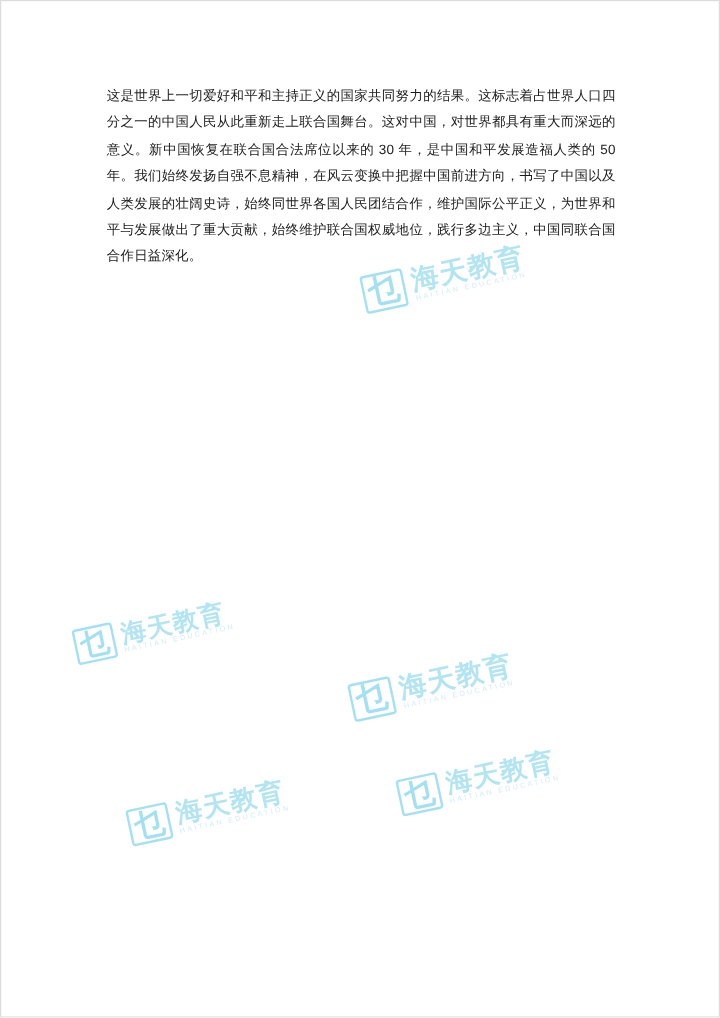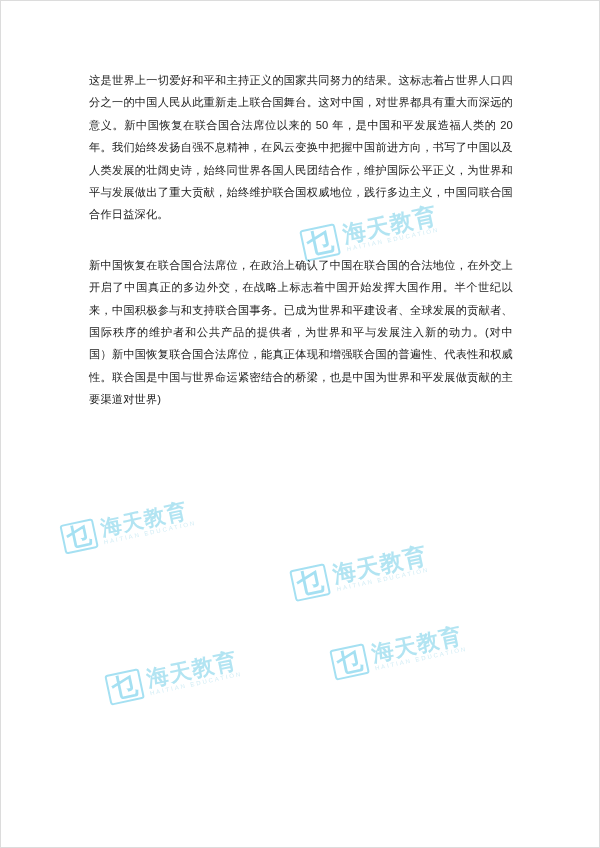--- a/index.html
+++ b/index.html
@@ -149,17 +149,16 @@
 
   <div class="wm wm-e">
     <span class="seal">乜</span>
     <span class="wm-text">
       <span class="wm-main">海天教育</span>
       <span class="wm-sub">HAITIAN EDUCATION</span>
     </span>
   </div>
 
   <div class="content">
-    <p class="para">这是世界上一切爱好和平和主持正义的国家共同努力的结果。这标志着占世界人口四分之一的中国人民从此重新走上联合国舞台。这对中国，对世界都具有重大而深远的意义。新中国恢复在联合国合法席位以来的 50 年，是中国和平发展造福人类的 20 年。我们始终发扬自强不息精神，在风云变换中把握中国前进方向，书写了中国以及人类发展的壮阔史诗，始终同世界各国人民团结合作，维护国际公平正义，为世界和平与发展做出了重大贡献，始终维护联合国权威地位，践行多边主义，中国同联合国合作日益深化。</p>
-    <p class="para">新中国恢复在联合国合法席位，在政治上确认了中国在联合国的合法地位，在外交上开启了中国真正的多边外交，在战略上标志着中国开始发挥大国作用。半个世纪以来，中国积极参与和支持联合国事务。已成为世界和平建设者、全球发展的贡献者、国际秩序的维护者和公共产品的提供者，为世界和平与发展注入新的动力。(对中国）新中国恢复联合国合法席位，能真正体现和增强联合国的普遍性、代表性和权威性。联合国是中国与世界命运紧密结合的桥梁，也是中国为世界和平发展做贡献的主要渠道对世界)</p>
+    <p class="para">这是世界上一切爱好和平和主持正义的国家共同努力的结果。这标志着占世界人口四分之一的中国人民从此重新走上联合国舞台。这对中国，对世界都具有重大而深远的意义。新中国恢复在联合国合法席位以来的 30 年，是中国和平发展造福人类的 50 年。我们始终发扬自强不息精神，在风云变换中把握中国前进方向，书写了中国以及人类发展的壮阔史诗，始终同世界各国人民团结合作，维护国际公平正义，为世界和平与发展做出了重大贡献，始终维护联合国权威地位，践行多边主义，中国同联合国合作日益深化。</p>
   </div>
 
 </div>
 
 </body></html>

